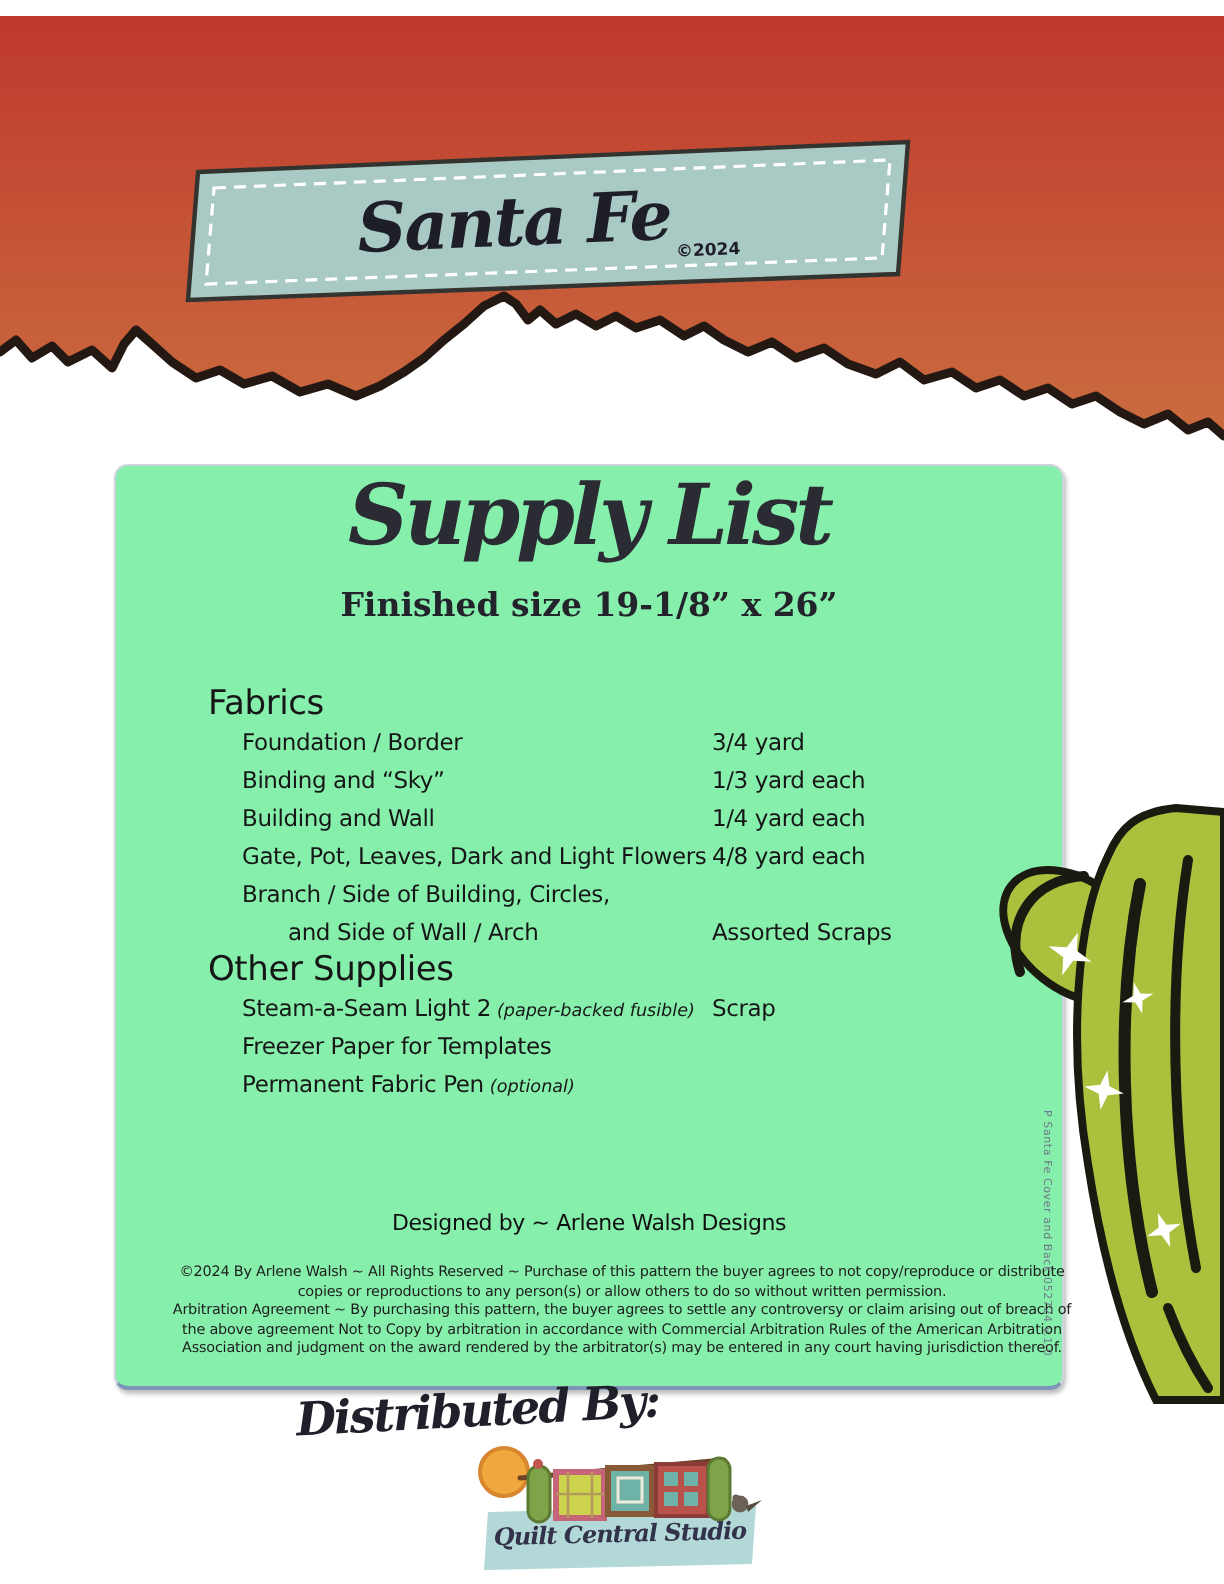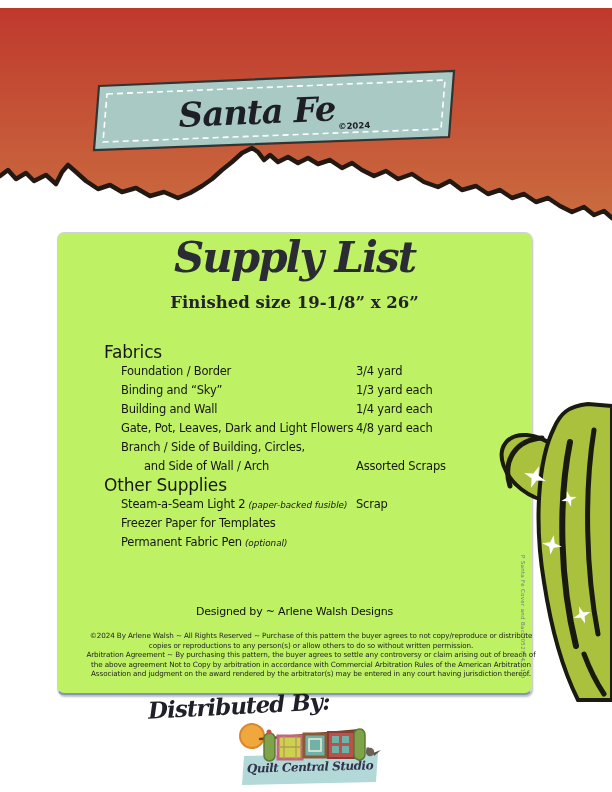--- a/index.html
+++ b/index.html
@@ -11,21 +11,21 @@
   .banner-label{position:absolute;left:94px;top:71px;width:360px;height:79px;z-index:2;
         display:flex;align-items:center;justify-content:center;
         transform:rotate(-2.4deg);pointer-events:none;}
   .banner-title{font-family:"DejaVu Serif",serif;font-style:italic;font-weight:bold;
         font-size:34px;color:#1e1e26;letter-spacing:-1px;}
   .banner-year{font-family:"DejaVu Sans",sans-serif;font-size:8.5px;font-weight:bold;
         color:#1e1e26;align-self:flex-end;margin:0 0 16px 2px;}
 
   
   .supply-box{position:absolute;left:57px;top:232px;width:473px;height:460px;z-index:3;
-        background:#bef264;border:1px solid #ccd4de;border-bottom:2px solid #7e95b8;
+        background:#86efac;border:1px solid #ccd4de;border-bottom:2px solid #7e95b8;
         border-radius:7px;box-shadow:1px 2px 2px rgba(110,110,110,.45);}
   .supply-title{position:absolute;top:0px;width:100%;text-align:center;
         font-family:"DejaVu Serif",serif;font-style:italic;font-weight:bold;
         font-size:42px;color:#2b2b33;letter-spacing:-2px;}
   .supply-subtitle{position:absolute;top:60px;width:100%;text-align:center;
         font-family:"DejaVu Serif",serif;font-weight:bold;
         font-size:16.5px;color:#23232b;}
   .list{position:absolute;top:110px;left:0;right:0;}
   .row{position:relative;height:19px;line-height:19px;font-size:11.5px;
         letter-spacing:-0.2px;color:#161616;}

